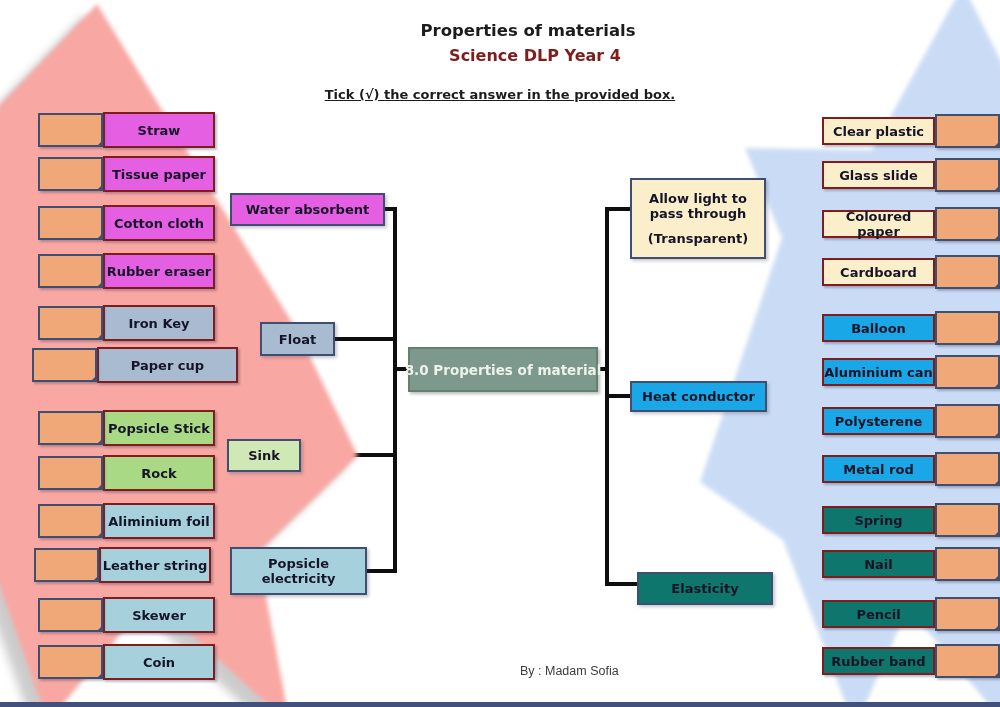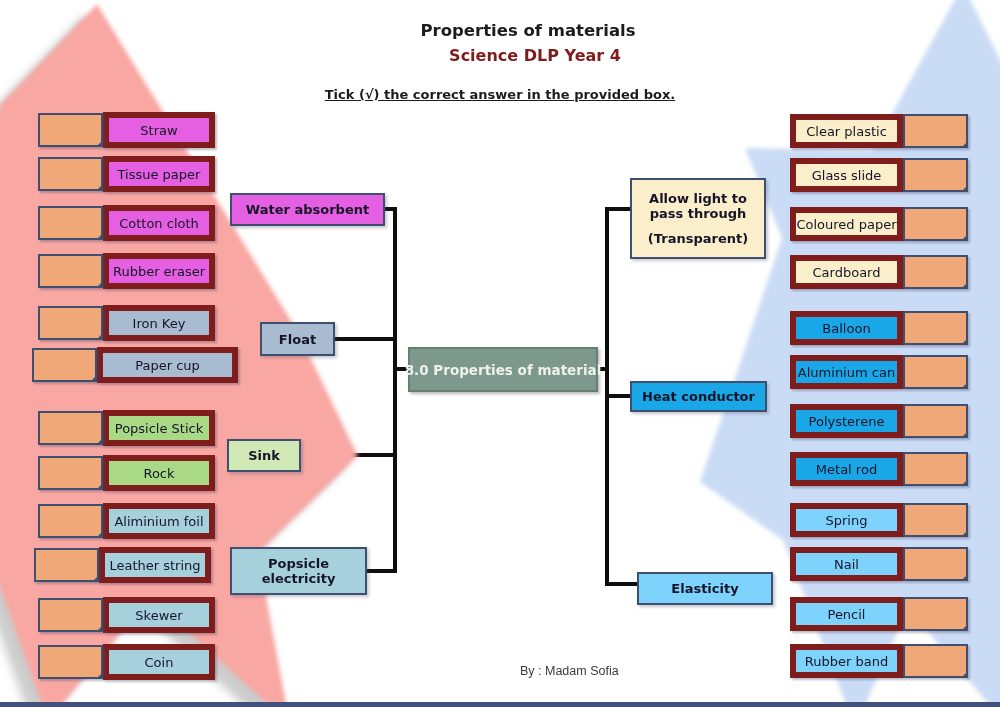--- a/index.html
+++ b/index.html
@@ -9,36 +9,36 @@
   .ln{position:absolute;background:#0e0e0e;}
   
   .decor{position:absolute;left:0;top:0;pointer-events:none;}
   
   .row{position:absolute;display:flex;align-items:center;}
   .abox{width:65px;height:34px;background:#f0a878;border:2px solid #3e4f70;position:relative;
         box-shadow:2px 2px 2px rgba(70,70,100,.35);box-sizing:border-box;flex:0 0 auto;}
   .abox::after{content:"";position:absolute;bottom:-2px;right:-2px;width:0;height:0;
         border-left:7px solid transparent;border-bottom:7px solid #3e4f70;}
   .lbl{width:112px;height:36px;display:flex;align-items:center;justify-content:center;
-       border:6px solid #7f1d1d;font-size:13px;font-weight:normal;text-align:center;
+       border:2px solid #7f1d1d;font-size:13px;font-weight:bold;text-align:center;
        box-shadow:2px 2px 2px rgba(70,70,100,.35);box-sizing:border-box;flex:0 0 auto;}
-  .rlbl{width:113px;height:34px;}
+  .rlbl{width:113px;height:28px;margin-left:32px;}
   
   .cat{position:absolute;display:flex;align-items:center;justify-content:center;flex-direction:column;
        border:2px solid #3e4f70;font-size:13px;font-weight:bold;text-align:center;
        box-shadow:2px 2px 3px rgba(70,70,100,.3);box-sizing:border-box;padding:2px 10px;}
   .nowrap{white-space:nowrap;}
   .c-magenta{background:#e45fe2;}
   .c-grayblue{background:#a9bbd1;}
   .c-green{background:#a9d985;}
   .c-sink{background:#cfe8b5;}
   .c-ltblue{background:#a7d0dd;}
   .c-cream{background:#fbeecb;}
   .c-blue{background:#19a7e8;}
-  .c-yellow{background:#7dd3fc;text-align:right;}
+  .c-yellow{background:#0f766e;text-align:right;}
   .node{position:absolute;left:408px;top:347px;width:190px;height:45px;background:#7d998e;
         border:2px solid #64806f;color:#eef2ea;display:flex;align-items:center;justify-content:center;
         font-size:13.5px;font-weight:bold;white-space:nowrap;box-shadow:2px 2px 3px rgba(60,60,60,.35);box-sizing:border-box;}
   .title1{position:absolute;left:56px;right:0;top:21px;text-align:center;font-size:16.5px;font-weight:bold;color:#1c1c1c;}
   .title2{position:absolute;left:70px;right:0;top:46px;text-align:center;font-size:16px;font-weight:bold;color:#7f1d1d;}
   .instr{position:absolute;left:0;right:0;top:87px;text-align:center;font-size:13px;font-weight:bold;
          text-decoration:underline;color:#1c1c1c;}
   .byline{position:absolute;left:520px;top:664px;font-size:12.5px;color:#3c3c3c;
           font-family:"Liberation Sans",sans-serif;}
   .bottom-strip{position:absolute;left:0;bottom:0;width:1000px;height:5px;background:#41517c;}

